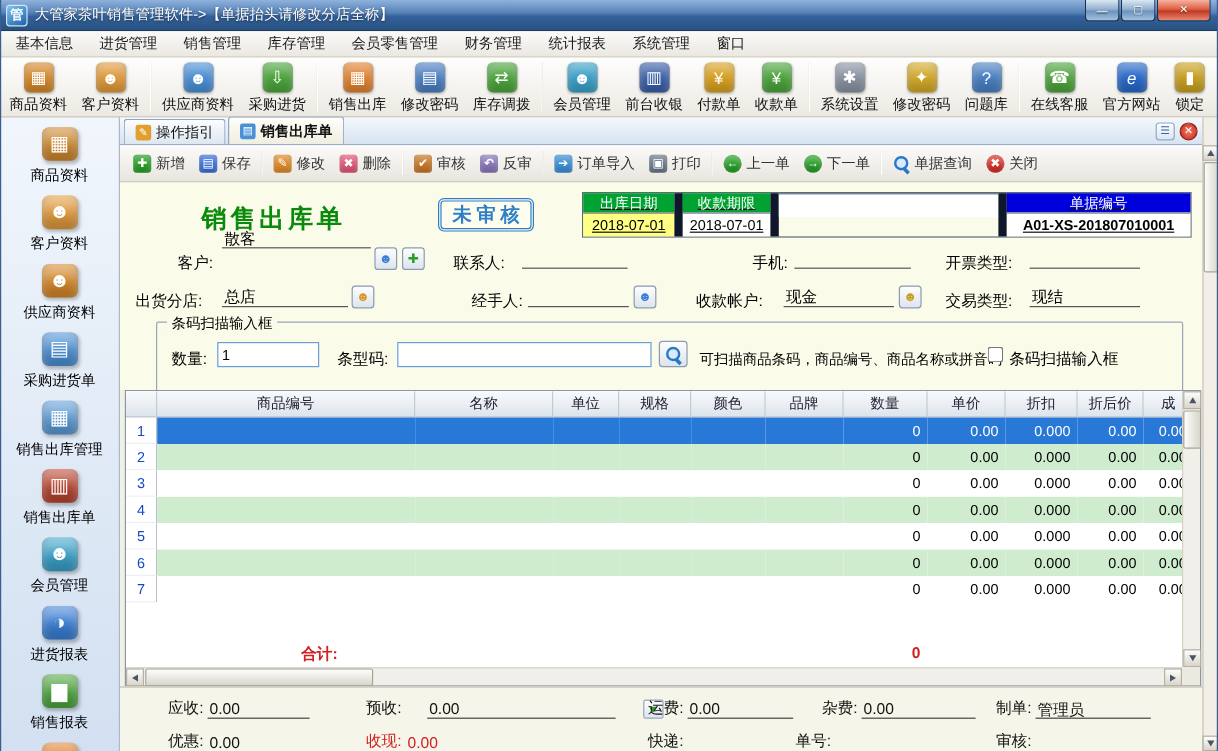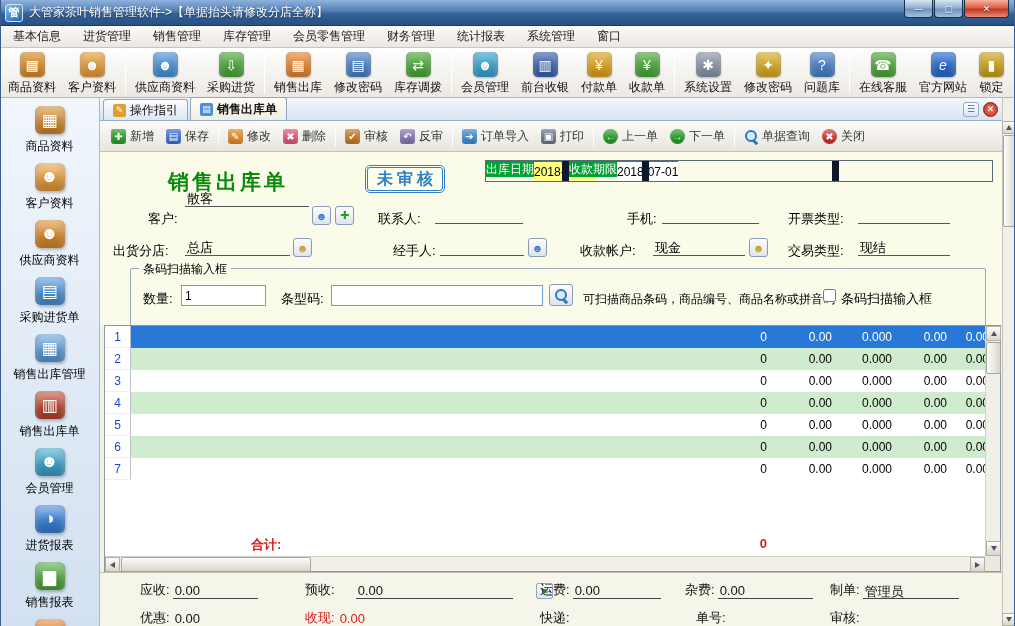--- a/index.html
+++ b/index.html
@@ -67,21 +67,21 @@
   .mag { position:relative; width:14px; height:14px; display:inline-block; }
   .mag::before { content:''; position:absolute; left:1px; top:1px; width:8px; height:8px; border:2px solid #2878c8; border-radius:50%; background:#d8eafc; }
   .mag::after { content:''; position:absolute; left:10px; top:10px; width:6px; height:2.5px; background:#2878c8; transform:rotate(45deg); transform-origin:0 0; }
 
   
   .form-area { position:absolute; top:54px; left:0; right:13px; height:173px; background:#fbfbe9; }
   .form-title { position:absolute; left:68px; top:16px; font-size:21px; font-weight:bold; color:#0a8a0a; letter-spacing:3px; white-space:nowrap; }
   .stamp { position:absolute; left:265px; top:13px; width:80px; height:28px; border:3px double #2e7fc8; border-radius:5px;
     color:#2e7fc8; font-weight:bold; font-size:16px; letter-spacing:4px; display:flex; align-items:center; justify-content:center; padding-left:4px; background:rgba(255,255,255,.3); }
   .header-table { position:absolute; left:385px; top:8px; display:flex; border:1px solid #5a6a7a; }
-  .ht-col { display:flex; flex-direction:row; }
+  .ht-col { display:flex; flex-direction:column;text-decoration:underline; }
   .ht-col + .ht-col { border-left:7px solid #0f172a; }
   .ht-head { height:16px; font-size:12px; display:flex; align-items:center; justify-content:center; white-space:nowrap; }
   .ht-val { height:20px; font-size:12px; display:flex; align-items:center; justify-content:center; border-top:1px solid #5a6a7a; color:#000; white-space:nowrap; }
 
   .fl { position:absolute; font-size:13px; color:#000; white-space:nowrap; }
   .fv { position:absolute; border-bottom:1px solid #555; font-size:13px; color:#000; height:17px; padding:0 2px; white-space:nowrap; }
   .fbtn { position:absolute; width:19px; height:19px; border:1px solid #8a9ab0; border-radius:3px;
     background:linear-gradient(#fdfdfd,#dde4ee); display:flex; align-items:center; justify-content:center; font-size:11px; }
 
   .barcode { position:absolute; left:30px; top:116px; width:856px; height:60px; border:1px solid #9aa6b5; border-radius:2px; }
@@ -360,20 +360,22 @@
           <div class="ht-val" style="background: rgb(255, 255, 132);">2018-07-01</div>
         </div>
         <div class="ht-col" style="width: 80px;">
           <div class="ht-head" style="background: rgb(0, 163, 50); color: rgb(255, 255, 255);">收款期限</div>
           <div class="ht-val" style="background: rgb(255, 255, 255);">2018-07-01</div>
         </div>
         <div class="ht-col" style="width: 190px;">
           <div class="ht-val" style="background: rgb(255, 255, 255);"></div>
         </div>
         <div class="ht-col" style="width: 160px;">
+          <div class="ht-head" style="background: rgb(0, 0, 221); color: rgb(255, 255, 255);">单据编号</div>
+          <div class="ht-val" style="background: rgb(255, 255, 255); font-weight: bold;">A01-XS-201807010001</div>
         </div>
       </div>
 
     <div class="fl" style="left:48px;top:58px">客户:</div>
     <div class="fv" style="left:85px;top:38px;width:124px">散客</div>
     <div class="fbtn" style="left:212px;top:54px">
         <span style="color:#3a7fd4">☻</span>
       </div>
     <div class="fbtn" style="left:235px;top:54px">
         <span style="color:#28a028">✚</span>
@@ -413,20 +415,34 @@
           <span class="mag"></span>
         </div>
       <div class="fl hint" style="left:452px;top:22px">可扫描商品条码，商品编号、商品名称或拼音码</div>
       <input type="checkbox" class="bcheck" style="left: 692px; top: 20px;">
       <div class="fl" style="left:710px;top:21px">条码扫描输入框</div>
     </div>
   </div>
 
   <div class="grid">
     <div class="grid-cols">
+      <div class="grid-header">
+          <div class="gh-cell" style="width: 26px;"></div>
+          <div class="gh-cell" style="width: 215px;">商品编号</div>
+          <div class="gh-cell" style="width: 115px;">名称</div>
+          <div class="gh-cell" style="width: 55px;">单位</div>
+          <div class="gh-cell" style="width: 60px;">规格</div>
+          <div class="gh-cell" style="width: 62px;">颜色</div>
+          <div class="gh-cell" style="width: 65px;">品牌</div>
+          <div class="gh-cell" style="width: 70px;">数量</div>
+          <div class="gh-cell" style="width: 65px;">单价</div>
+          <div class="gh-cell" style="width: 60px;">折扣</div>
+          <div class="gh-cell" style="width: 55px;">折后价</div>
+          <div class="gh-cell" style="width: 42px;">成</div>
+        </div>
       <div>
           <div class="grid-row">
             <div class="gr-num">1</div>
             <div class="gr-cell" style="width: 215px; background: rgb(40, 120, 216); color: rgb(255, 255, 255);"></div>
             <div class="gr-cell" style="width: 115px; background: rgb(40, 120, 216); color: rgb(255, 255, 255);"></div>
             <div class="gr-cell" style="width: 55px; background: rgb(40, 120, 216); color: rgb(255, 255, 255);"></div>
             <div class="gr-cell" style="width: 60px; background: rgb(40, 120, 216); color: rgb(255, 255, 255);"></div>
             <div class="gr-cell" style="width: 62px; background: rgb(40, 120, 216); color: rgb(255, 255, 255);"></div>
             <div class="gr-cell" style="width: 65px; background: rgb(40, 120, 216); color: rgb(255, 255, 255);"></div>
             <div class="gr-cell" style="width: 70px; background: rgb(40, 120, 216); color: rgb(255, 255, 255);">0</div>
@@ -573,21 +589,21 @@
         <span class="foot-value" style="width: 85px;">0.00</span>
       </div>
       <div class="foot-field" style="left: 205px; top: 36px;">
         <span class="foot-label" style="color: rgb(208, 32, 32);">收现:</span>
         <span class="foot-value" style="width: 157px; color: rgb(208, 32, 32);">0.00</span>
       </div>
       <div class="foot-field" style="left: 440px; top: 36px;">
         <span class="foot-label">快递:</span>
         <span class="foot-value" style="width: 88px;"></span>
       </div>
-      <div class="foot-field" style="left: 596px; top: 36px; justify-content: space-between;">
+      <div class="foot-field" style="left: 563px; top: 36px; justify-content: space-between;">
         <span class="foot-label">单号:</span>
         <span class="foot-value" style="width: 95px;"></span>
       </div>
       <div class="foot-field" style="left: 730px; top: 36px;">
         <span class="foot-label">审核:</span>
         <span class="foot-value" style="width: 96px;"></span>
       </div>
     </div>
 
   <div class="main-sb">

